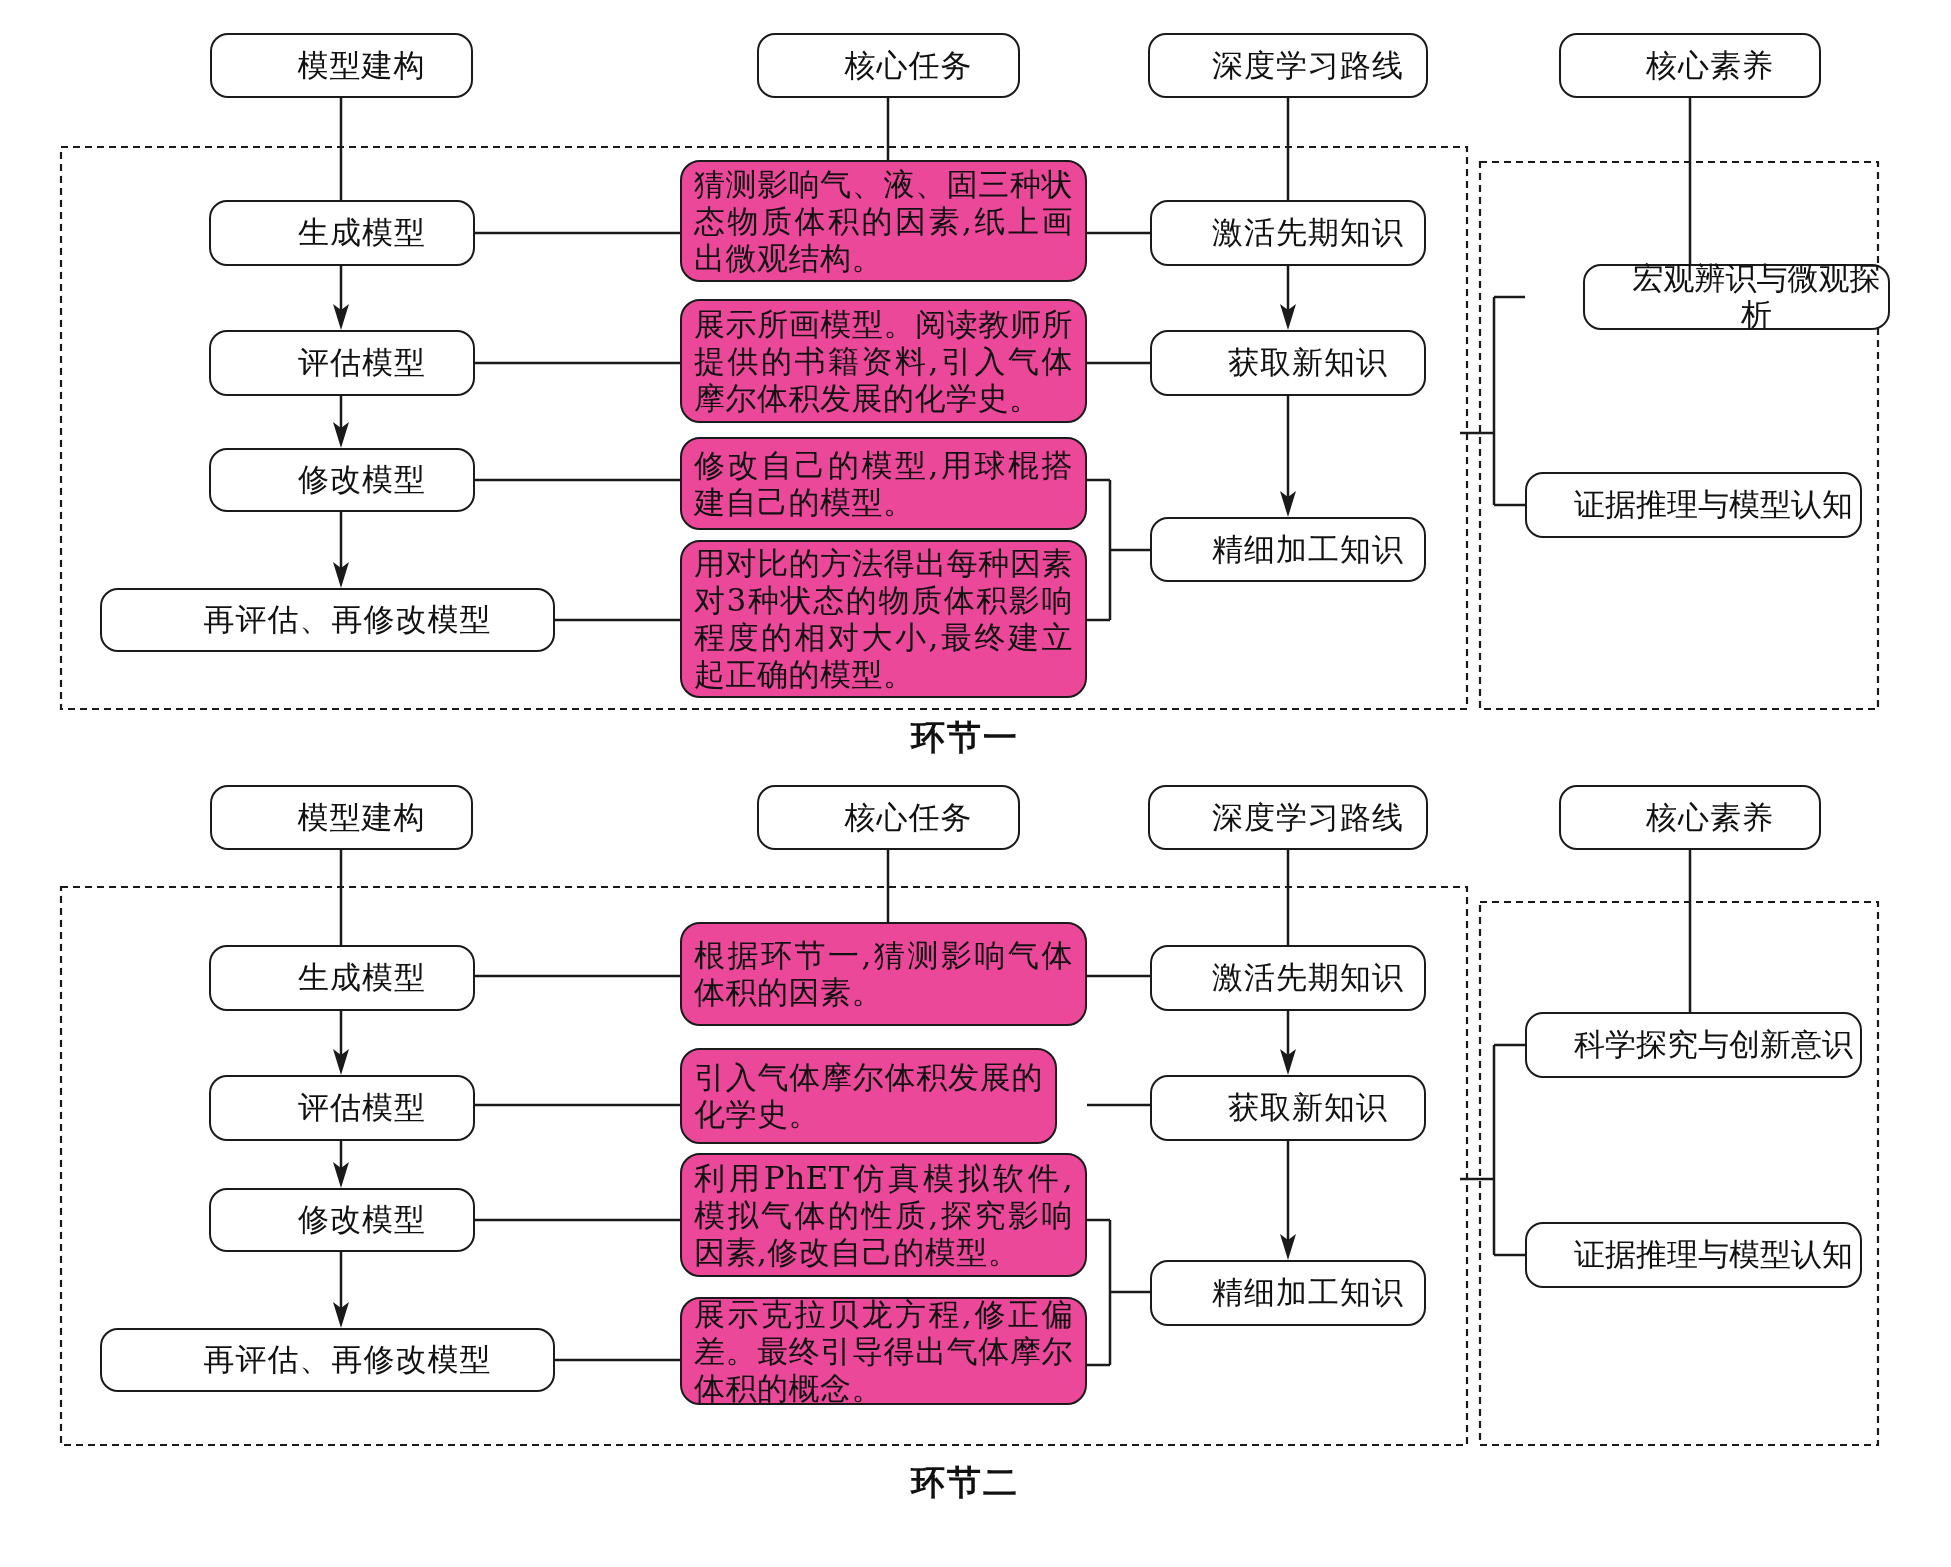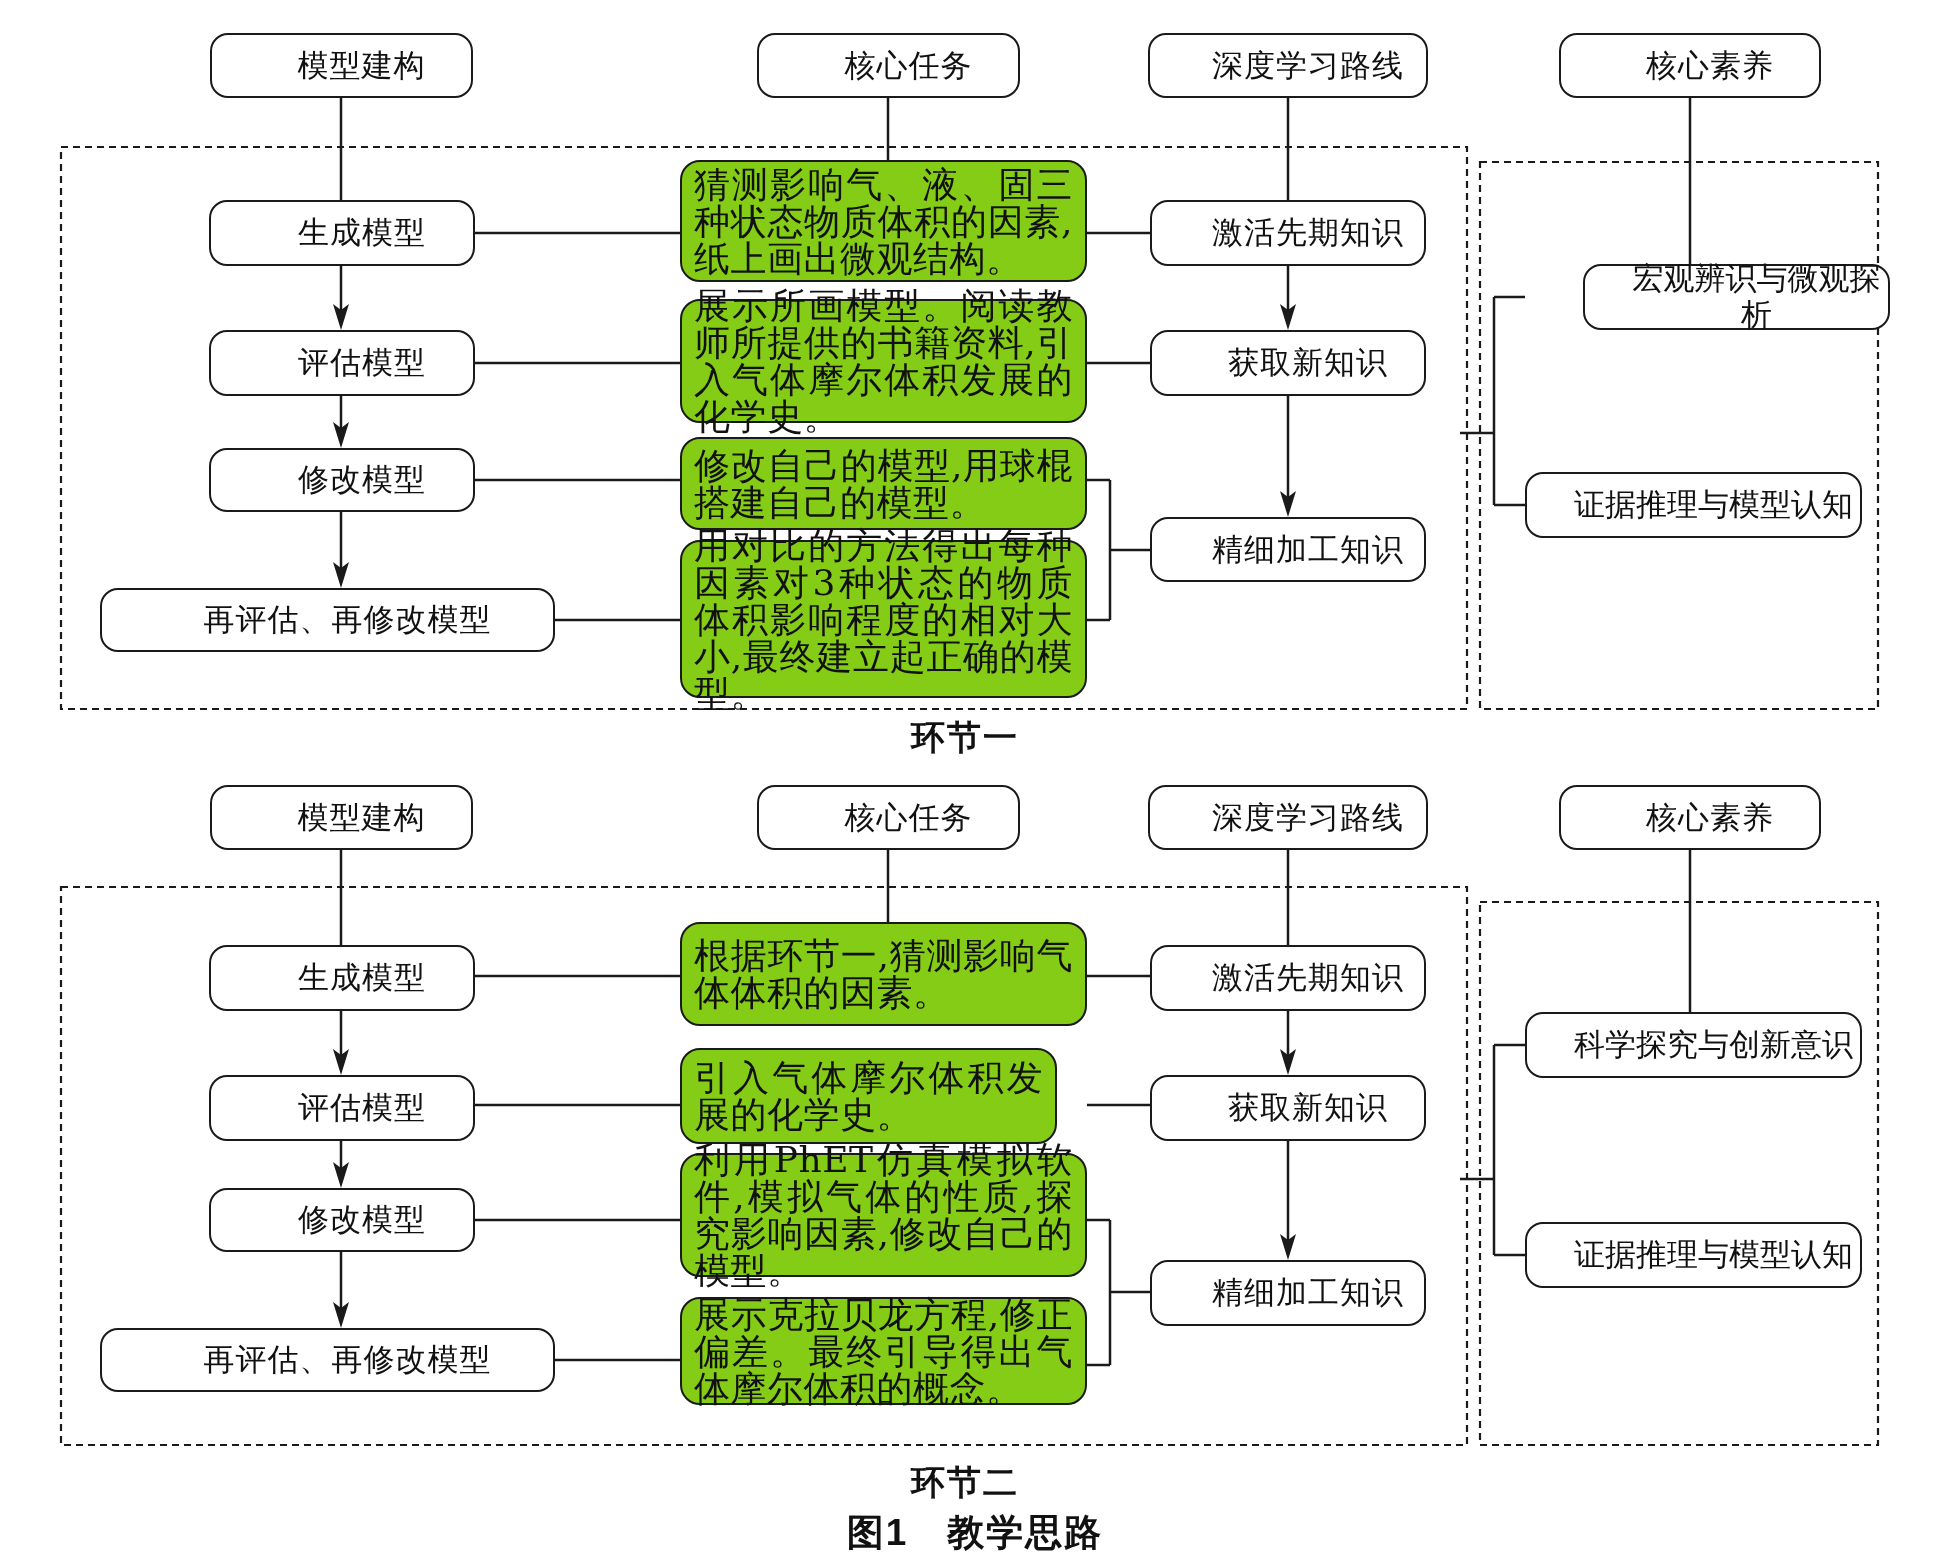--- a/index.html
+++ b/index.html
@@ -22,23 +22,23 @@
     letter-spacing:1px;
     text-align:center;
     line-height:1.15;
     padding-left:40px;
   }
   .task{
     position:absolute;
     box-sizing:border-box;
     border:2.5px solid #1a1a1a;
     border-radius:20px;
-    background:#84cc16;
+    background:#ec4899;
     display:flex;align-items:center;
-    font-size:36px;
+    font-size:31px;
     line-height:37px;
     padding:6px 12px;
     letter-spacing:0.5px;
     text-align:justify;
   }
   .stage-label{
     position:absolute;
     font-size:34px;
     letter-spacing:2px;
     text-align:center;
@@ -154,14 +154,13 @@
     <div class="node" style="left:1150px;top:945px;width:276px;height:66px">激活先期知识</div>
     <div class="node" style="left:1150px;top:1075px;width:276px;height:66px">获取新知识</div>
     <div class="node" style="left:1150px;top:1260px;width:276px;height:66px">精细加工知识</div>
 
     <div class="node" style="left:1525px;top:1012px;width:337px;height:66px;letter-spacing:0">科学探究与创新意识</div>
     <div class="node" style="left:1525px;top:1222px;width:337px;height:66px;letter-spacing:0">证据推理与模型认知</div>
 
     <div class="stage-label" style="left:790px;top:1460px;width:350px">环节二</div>
   </div>
 
-  <div class="fig-caption" style="left:735px;top:1508px;width:480px">图1　教学思路</div>
 </div>
 
 </body></html>

